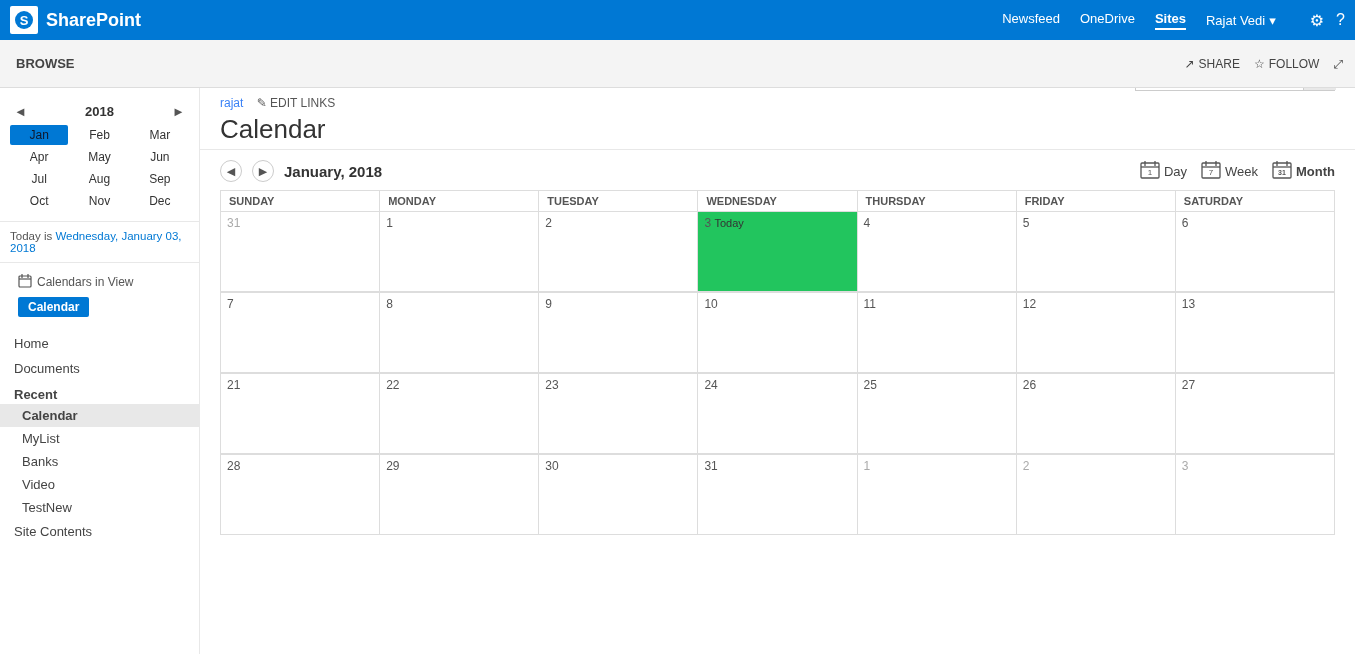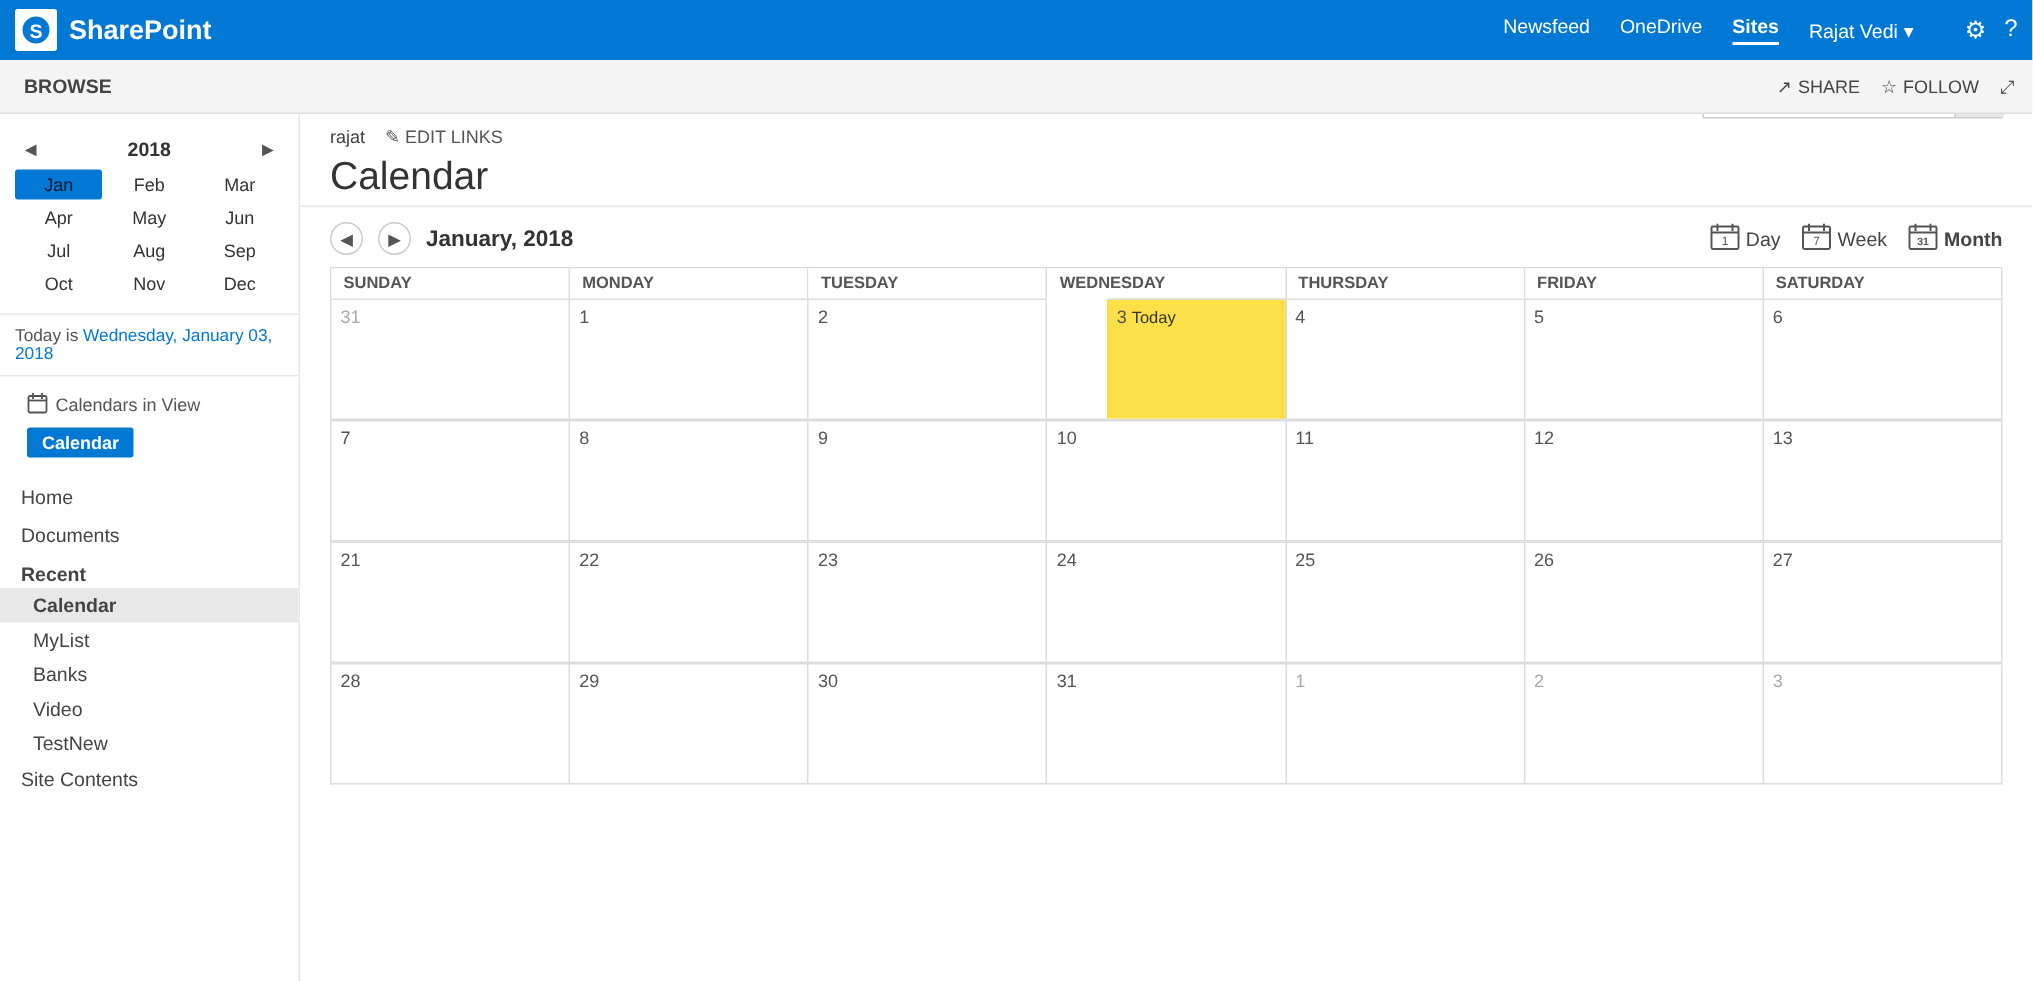--- a/index.html
+++ b/index.html
@@ -43,21 +43,21 @@
       display: flex; align-items: center; gap: 12px; margin-left: 14px;
     }
     .top-nav-icons span {
       color: #fff; font-size: 16px; cursor: pointer;
     }
 
     
     .ribbon {
       background: #f4f4f4;
       border-bottom: 1px solid #ddd;
-      height: 36px;
+      height: 48px;
       display: flex;
       align-items: center;
       padding: 0 12px;
       gap: 20px;
     }
     .ribbon-tab {
       font-size: 13px; font-weight: 600; color: #444; cursor: pointer; padding: 2px 4px;
     }
     .ribbon-actions {
       margin-left: auto;
@@ -147,21 +147,21 @@
     }
 
     
     .page-header {
       padding: 8px 20px 4px;
       border-bottom: 1px solid #e8e8e8;
     }
     .breadcrumb {
       font-size: 12px; color: #555; margin-bottom: 4px;
     }
-    .breadcrumb a { color: #404040; text-decoration: none; }
+    .breadcrumb a { color: #3b82f6; text-decoration: none; }
     .page-title {
       font-size: 26px; font-weight: 300; color: #333; line-height: 1.2;
     }
     .search-area {
       display: flex; justify-content: flex-end; margin-top: -28px; margin-bottom: 4px;
     }
     .search-box {
       display: flex; align-items: center; border: 1px solid #ccc; background: #fff;
       width: 200px;
     }
@@ -227,22 +227,21 @@
       border-right: 1px solid #ddd;
       border-top: 1px solid #ddd;
       min-height: 80px;
       padding: 4px 6px;
       font-size: 12px;
       color: #555;
       vertical-align: top;
       position: relative;
     }
     .cal-day-cell.today {
-      background: #fde047;
-      margin-left: 40px;
+      background: #22c55e;
     }
     .cal-day-cell.other-month {
       color: #aaa;
     }
     .day-number { font-size: 12px; }
     .today-label { font-size: 11px; color: #333; }
 
     
     ::-webkit-scrollbar { width: 8px; }
     ::-webkit-scrollbar-thumb { background: #ccc; border-radius: 4px; }

